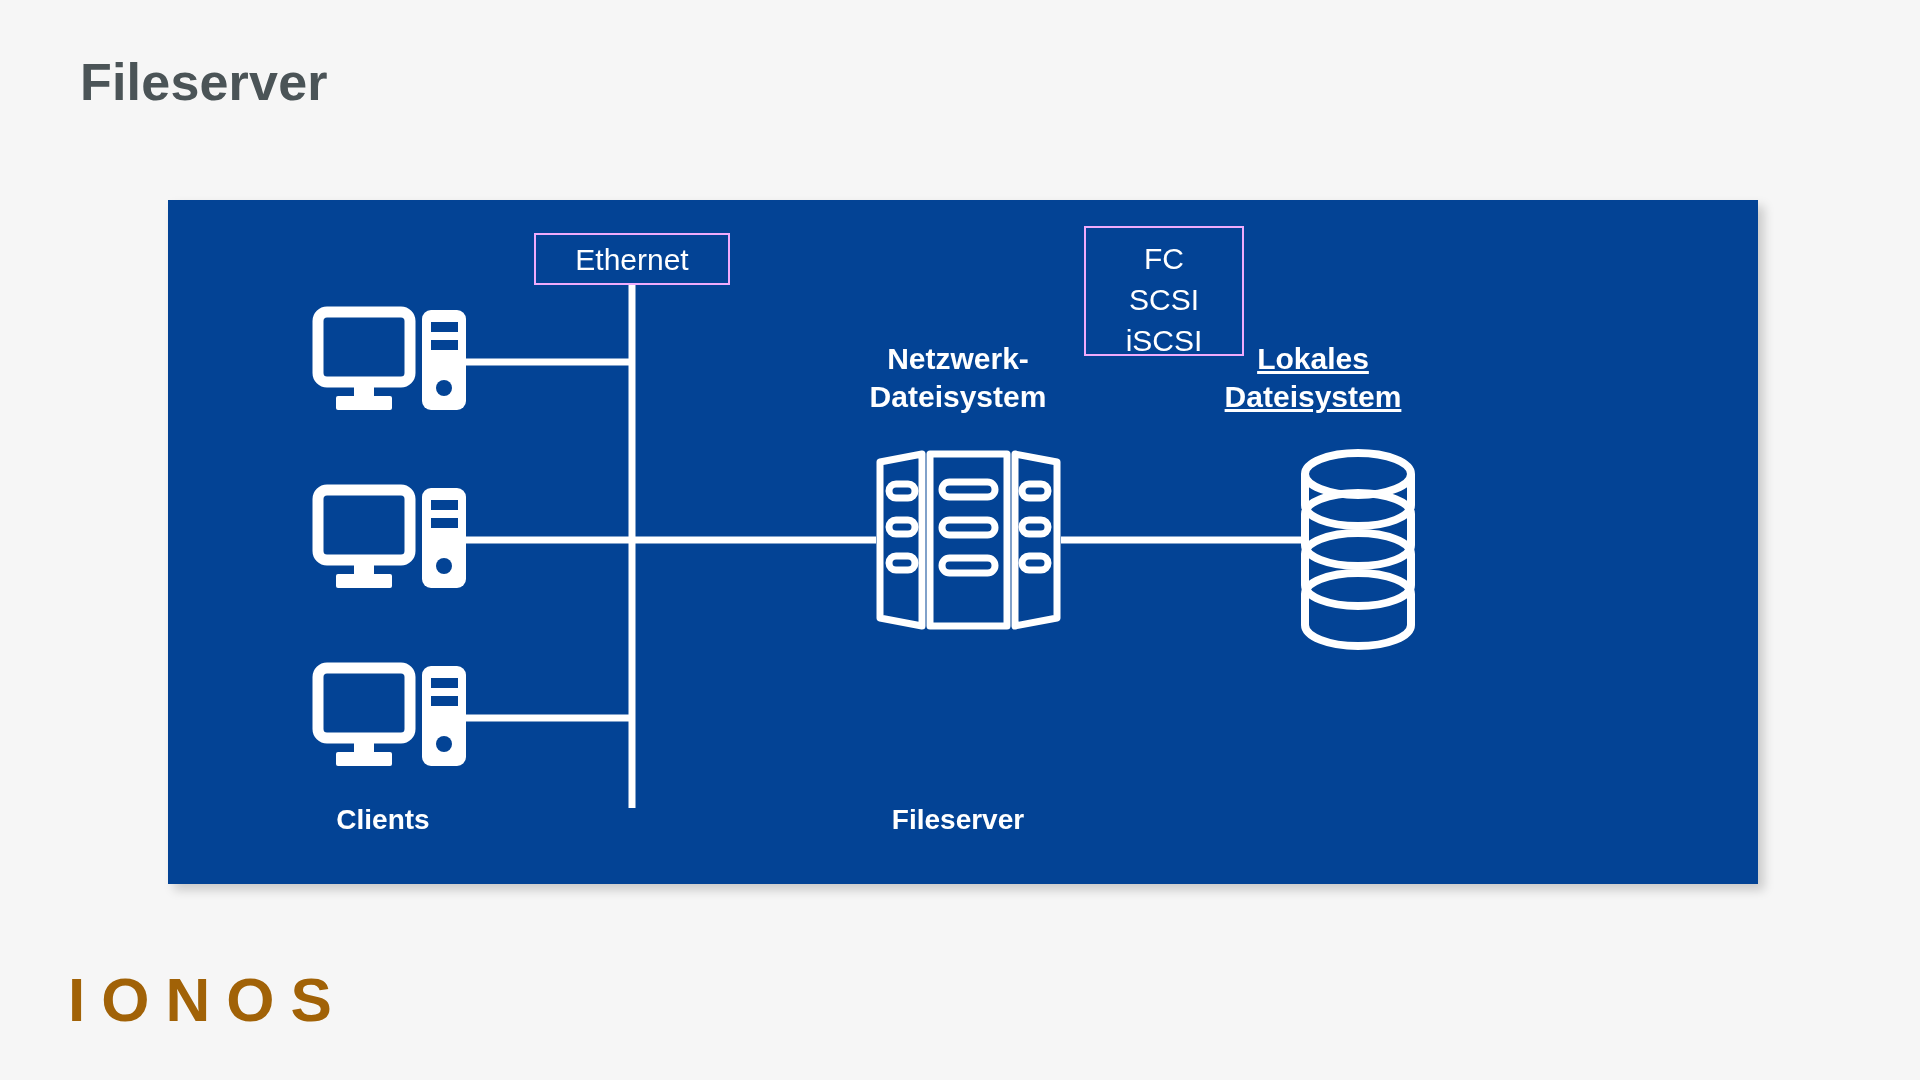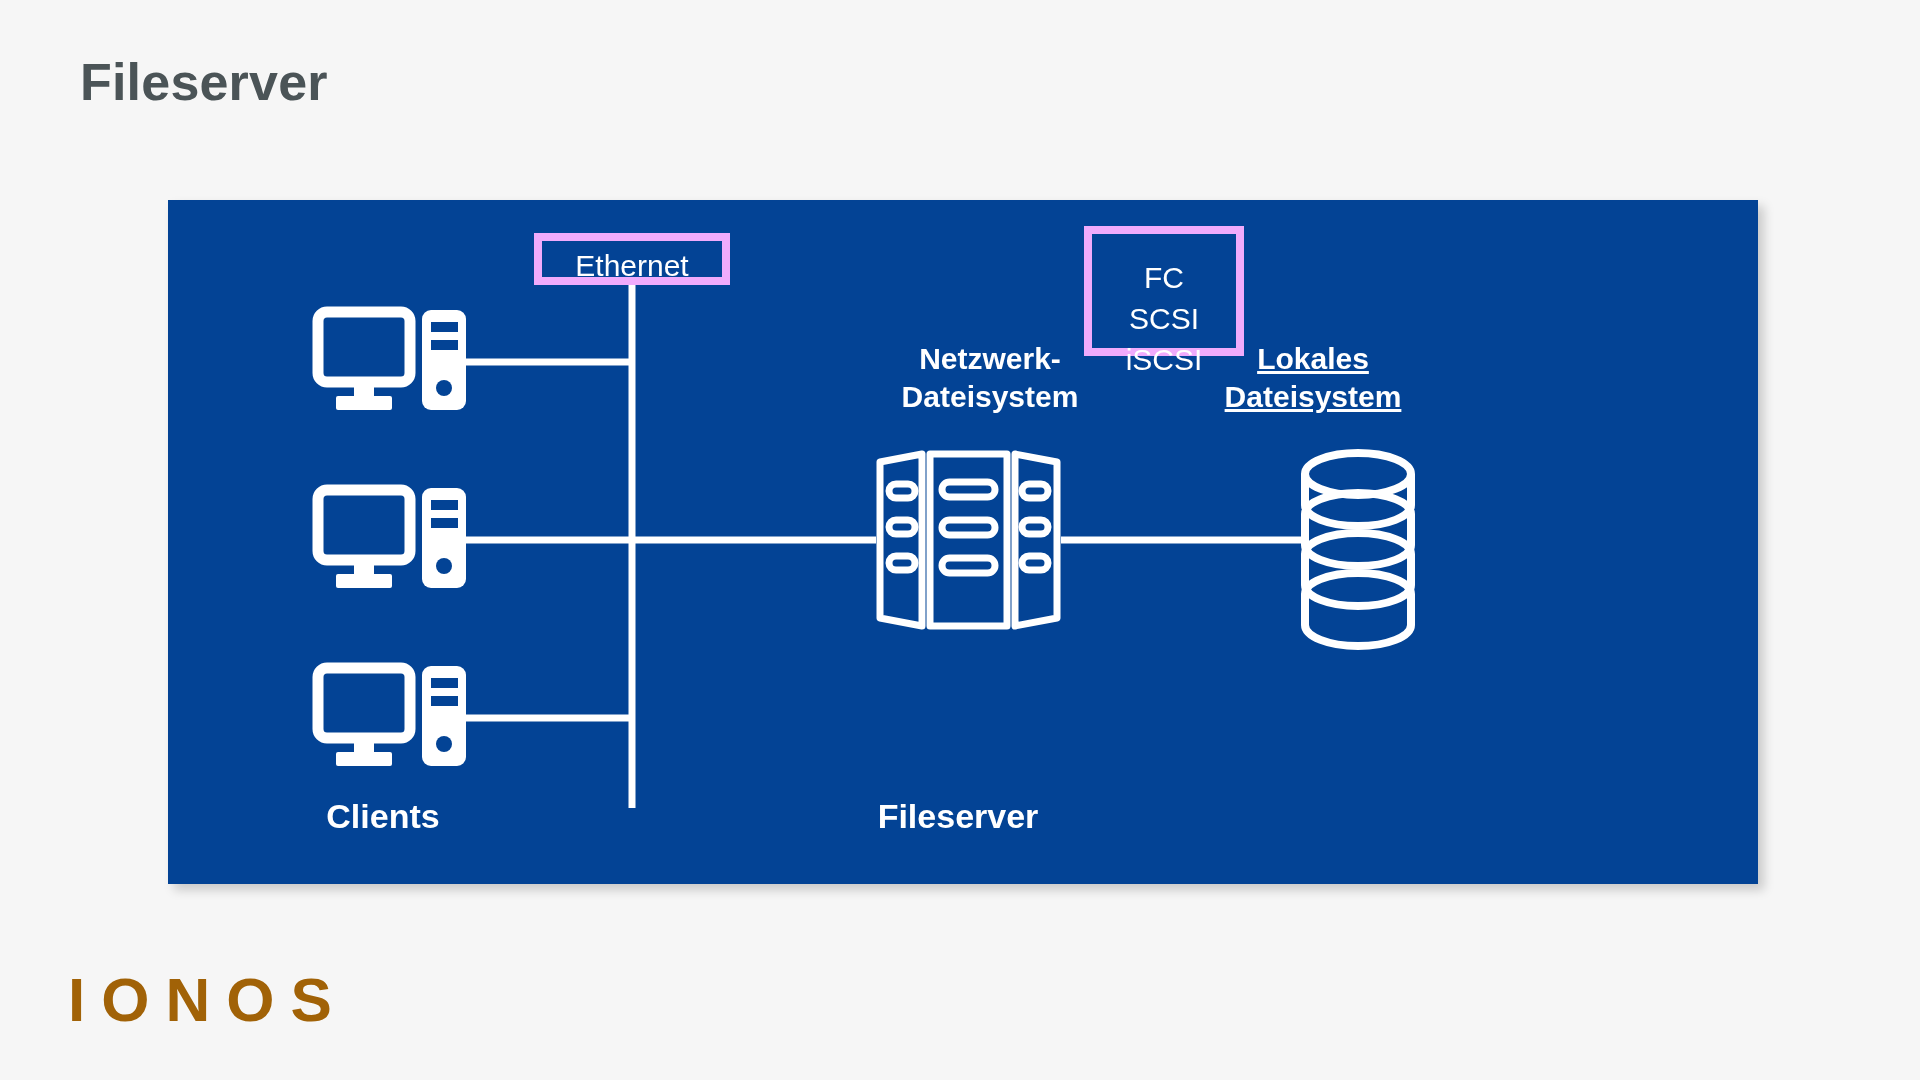--- a/index.html
+++ b/index.html
@@ -44,73 +44,73 @@
     top: 0;
     width: 1590px;
     height: 684px;
     display: block;
   }
 
   
   .tech-box {
     position: absolute;
     box-sizing: border-box;
-    border: 8px solid #f0abfc;
+    border: 2px solid #f0abfc;
     color: #ffffff;
     text-align: center;
     font-size: 30px;
     line-height: 41px;
     font-weight: normal;
   }
   .box-ethernet {
     left: 366px;
     top: 33px;
     width: 196px;
     height: 52px;
     line-height: 49px;
   }
   .box-storage-protocols {
     left: 916px;
     top: 26px;
     width: 160px;
     height: 130px;
-    padding-top: 23px;
+    padding-top: 10px;
   }
   .proto-line {
     display: block;
   }
 
   
   .node-heading {
     position: absolute;
     color: #ffffff;
     font-size: 30px;
     font-weight: bold;
     line-height: 38px;
     text-align: center;
     white-space: pre-line;
   }
   .heading-network-fs {
-    left: 682px;
+    left: 650px;
     top: 140px;
     width: 280px;
   }
   .heading-local-fs {
     left: 1000px;
     top: 140px;
     width: 290px;
     text-decoration: underline;
   }
 
   
   .node-caption {
     position: absolute;
     bottom: 48px;
     color: #ffffff;
-    font-size: 34px;
+    font-size: 28px;
     font-weight: bold;
     text-align: center;
     white-space: nowrap;
   }
   .caption-clients   { left: 90px;  width: 250px; }
   .caption-fileserver{ left: 660px; width: 260px; }
   .caption-storage   { left: 1020px;width: 360px; }
 
   
   .brand-logo {

